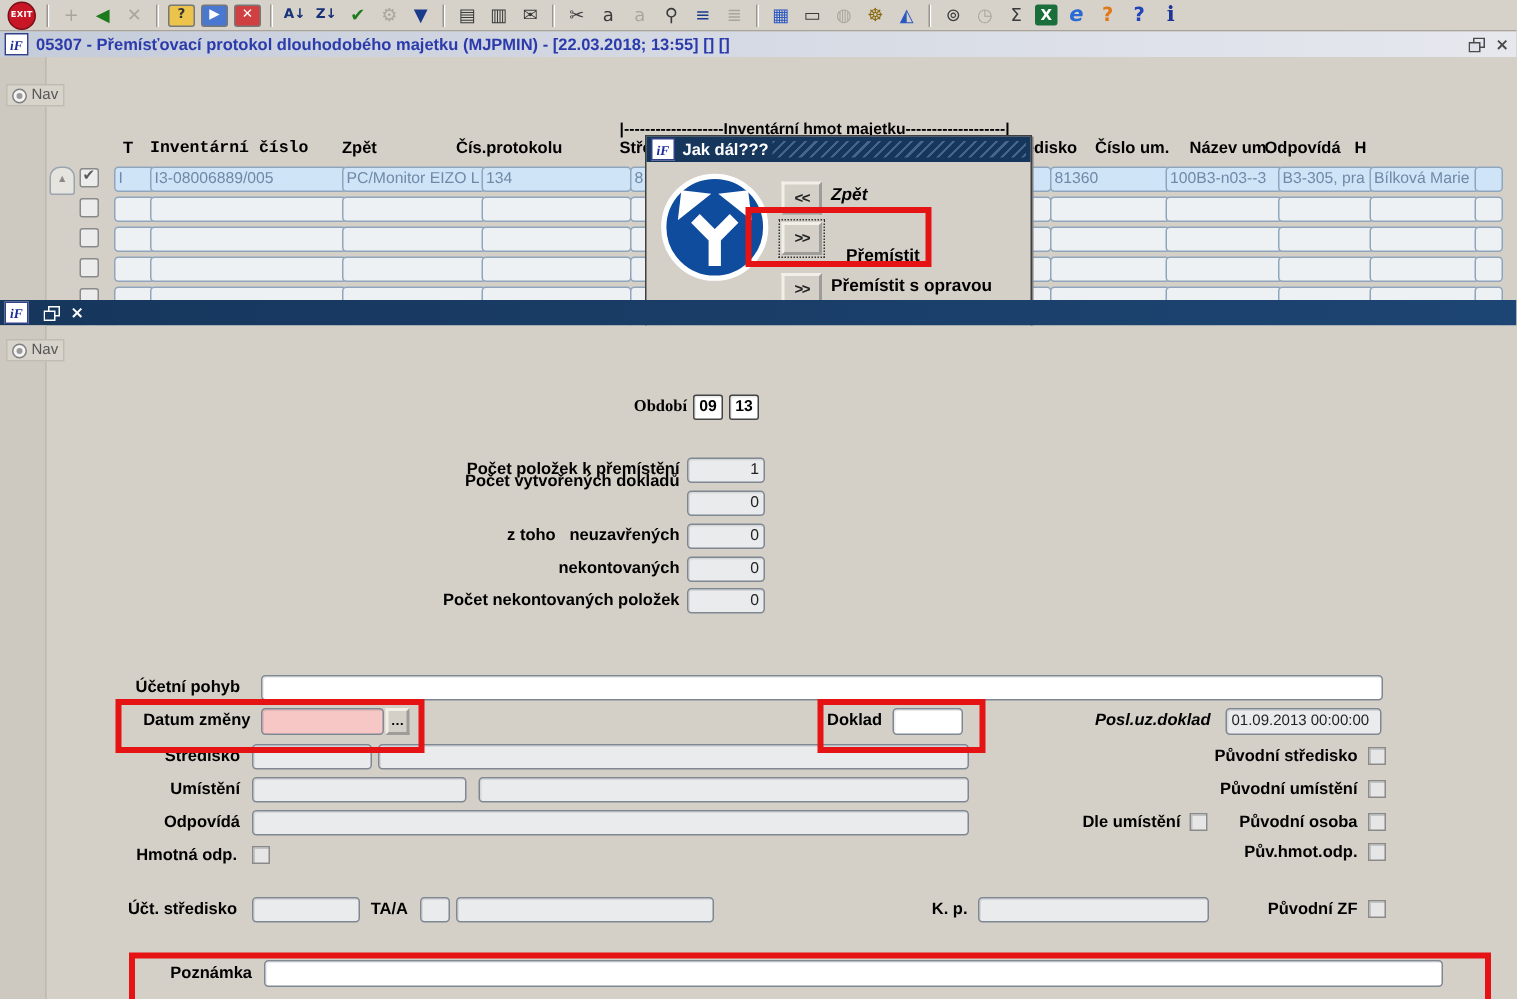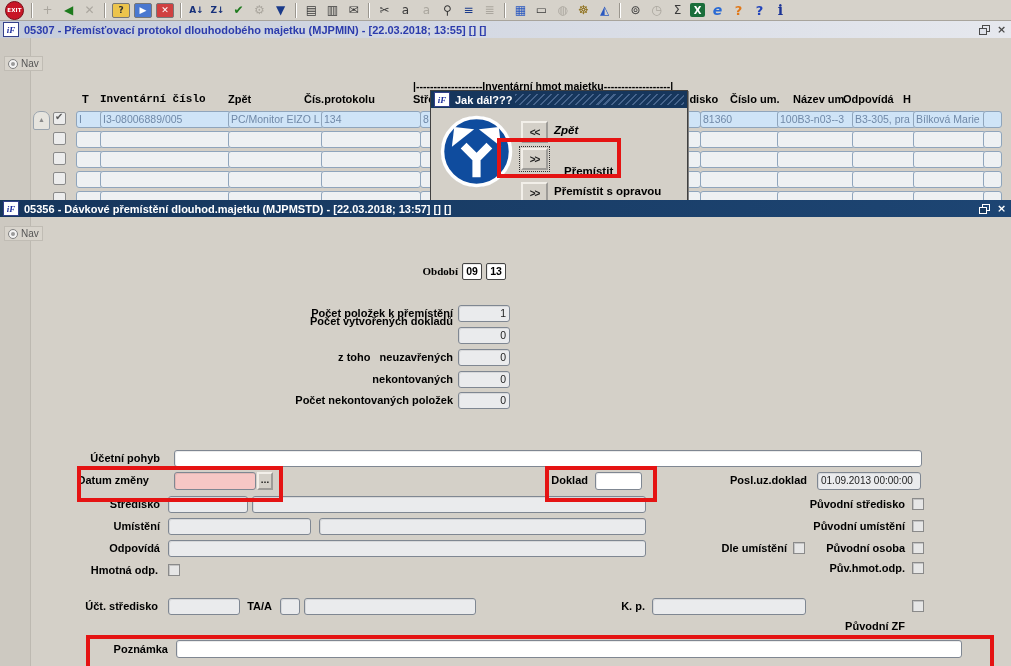--- a/index.html
+++ b/index.html
@@ -308,21 +308,20 @@
     <span class="dlg-lbl" style="left:123px;top:57px;margin-left:10px;">Přemístit</span>
     <span class="sq-btn" style="left:90px;top:74px;">&gt;&gt;</span>
     <span class="dlg-lbl" style="left:123px;top:77px;">Přemístit s opravou</span>
   </div>
 </div>
 <div class="ann" style="left:497px;top:138px;width:116px;height:32px;"></div>
 
 <div class="win" style="top:200px;height:466px;z-index:10;">
   <div class="titlebar bar-active">
     <span class="if-ico">iF</span>
-    <span class="bar-title">05356 - Dávkové přemístění dlouhod.majetku (MJPMSTD) - [22.03.2018; 13:57]  [] []</span>
     <span class="winbtns" style="color:#fff;">
       <span class="wbtn">
         <svg width="11" height="10" viewBox="0 0 11 10">
             <rect x="3.5" y="0.5" width="7" height="6" fill="none" stroke="#fff"></rect>
             <rect x="0.5" y="3.5" width="7" height="6" fill="#17395f" stroke="#fff"></rect>
           </svg>
       </span>
       <span class="wbtn">×</span>
     </span>
   </div>
@@ -344,26 +343,26 @@
     <span class="lbl" style="right:558px;top:134px;">z toho &nbsp;&nbsp;neuzavřených</span>
     <span class="fld num" style="left:458px;top:132px;">0</span>
     <span class="lbl" style="right:558px;top:156px;">nekontovaných</span>
     <span class="fld num" style="left:458px;top:154px;">0</span>
     <span class="lbl" style="right:558px;top:177px;">Počet nekontovaných položek</span>
     <span class="fld num" style="left:458px;top:175px;">0</span>
 
     <span class="lbl" style="right:851px;top:235px;">Účetní pohyb</span>
     <span class="fld white" style="left:174px;top:233px;width:748px;"></span>
 
-    <span class="lbl" style="right:862px;top:257px;text-align:right;">Datum změny</span>
+    <span class="lbl" style="right:844px;top:257px;text-align:right;">Datum změny</span>
     <span class="fld pink" style="left:174px;top:255px;width:82px;height:18px;"></span>
     <span class="dots-btn" style="left:257px;top:255px;">…</span>
     <span class="lbl" style="right:423px;top:257px;">Doklad</span>
     <span class="fld white" style="left:595px;top:255px;width:47px;height:18px;"></span>
-    <span class="lbl" style="right:204px;top:257px;">Posl.uz.doklad</span>
+    <span class="lbl" style="right:204px;top:257px;font-style:italic;">Posl.uz.doklad</span>
     <span class="fld" style="left:817px;top:255px;width:104px;height:18px;font-size:10px;">01.09.2013 00:00:00</span>
 
     <span class="lbl" style="right:851px;top:281px;">Středisko</span>
     <span class="fld" style="left:168px;top:279px;width:80px;"></span>
     <span class="fld" style="left:252px;top:279px;width:394px;"></span>
     <span class="lbl" style="right:106px;top:281px;">Původní středisko</span>
     <span class="fcb" style="left:912px;top:281px;"></span>
 
     <span class="lbl" style="right:851px;top:303px;">Umístění</span>
     <span class="fld" style="left:168px;top:301px;width:143px;"></span>
@@ -383,21 +382,21 @@
     <span class="lbl" style="right:106px;top:345px;">Pův.hmot.odp.</span>
     <span class="fcb" style="left:912px;top:345px;"></span>
 
     <span class="lbl" style="right:853px;top:383px;">Účt. středisko</span>
     <span class="fld" style="left:168px;top:381px;width:72px;"></span>
     <span class="lbl" style="right:739px;top:383px;">TA/A</span>
     <span class="fld" style="left:280px;top:381px;width:20px;"></span>
     <span class="fld" style="left:304px;top:381px;width:172px;"></span>
     <span class="lbl" style="right:366px;top:383px;">K. p.</span>
     <span class="fld" style="left:652px;top:381px;width:154px;"></span>
-    <span class="lbl" style="right:106px;top:403px;">Původní ZF</span>
+    <span class="lbl" style="right:106px;top:383px;">Původní ZF</span>
     <span class="fcb" style="left:912px;top:383px;"></span>
 
     <span class="lbl" style="right:843px;top:426px;">Poznámka</span>
     <span class="fld white" style="left:176px;top:423px;width:786px;height:18px;"></span>
   </div>
 </div>
 
 <div class="ann" style="left:77px;top:466px;width:198px;height:28px;"></div>
 <div class="ann" style="left:545px;top:466px;width:104px;height:28px;"></div>
 <div class="ann" style="left:86px;top:635px;width:900px;height:29px;"></div>

